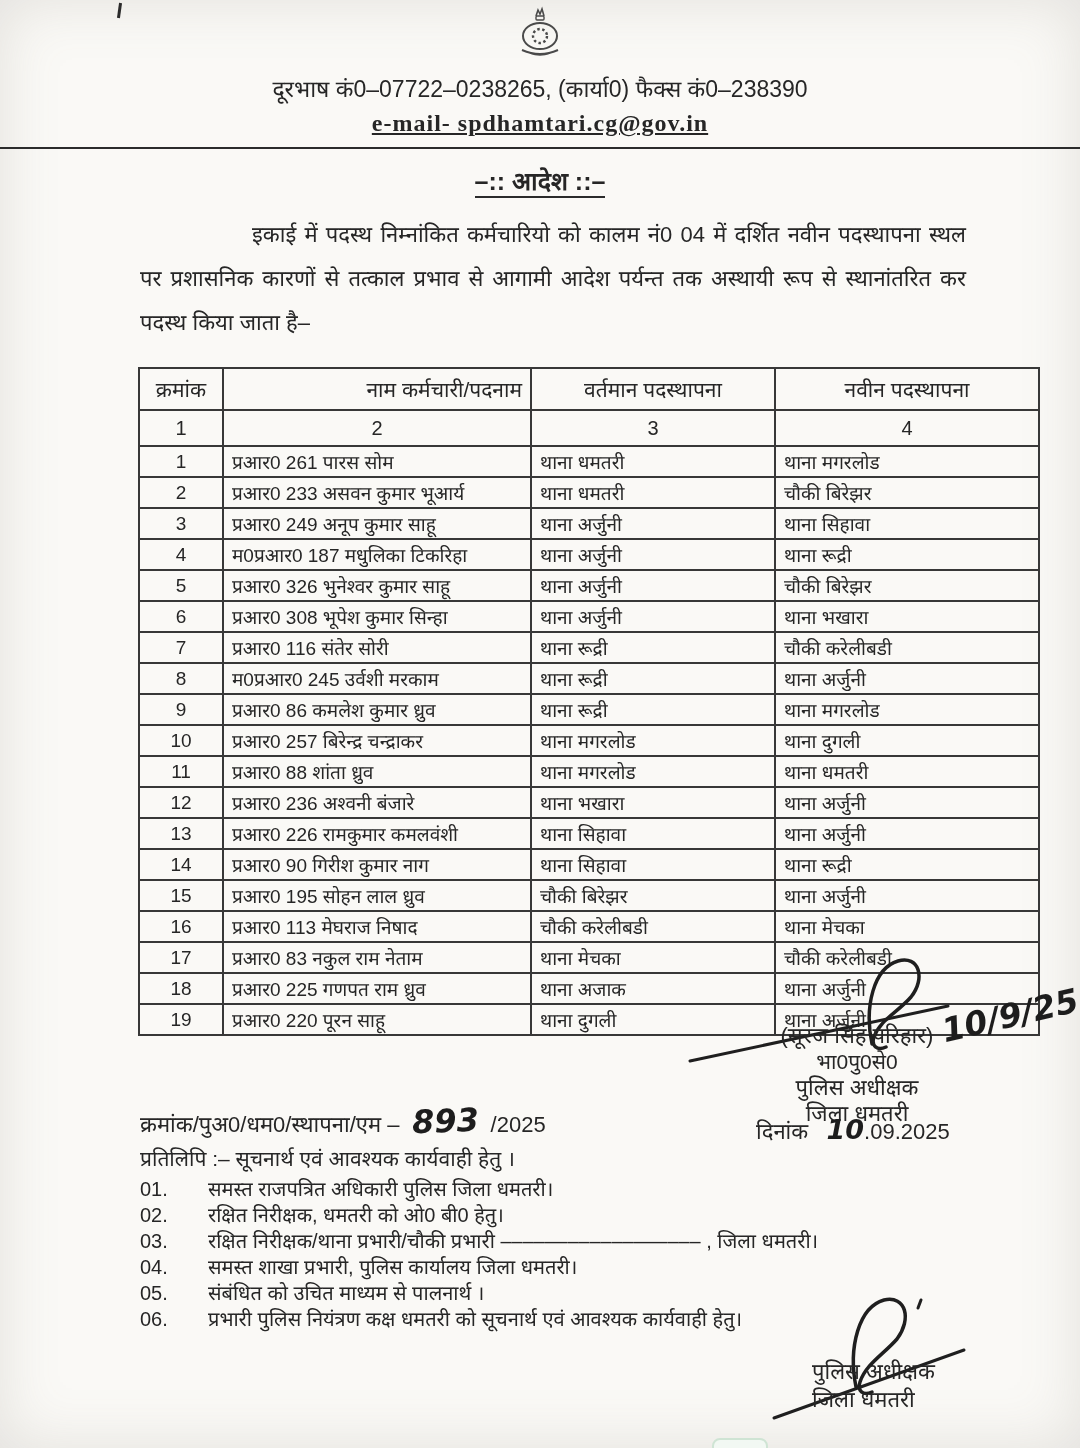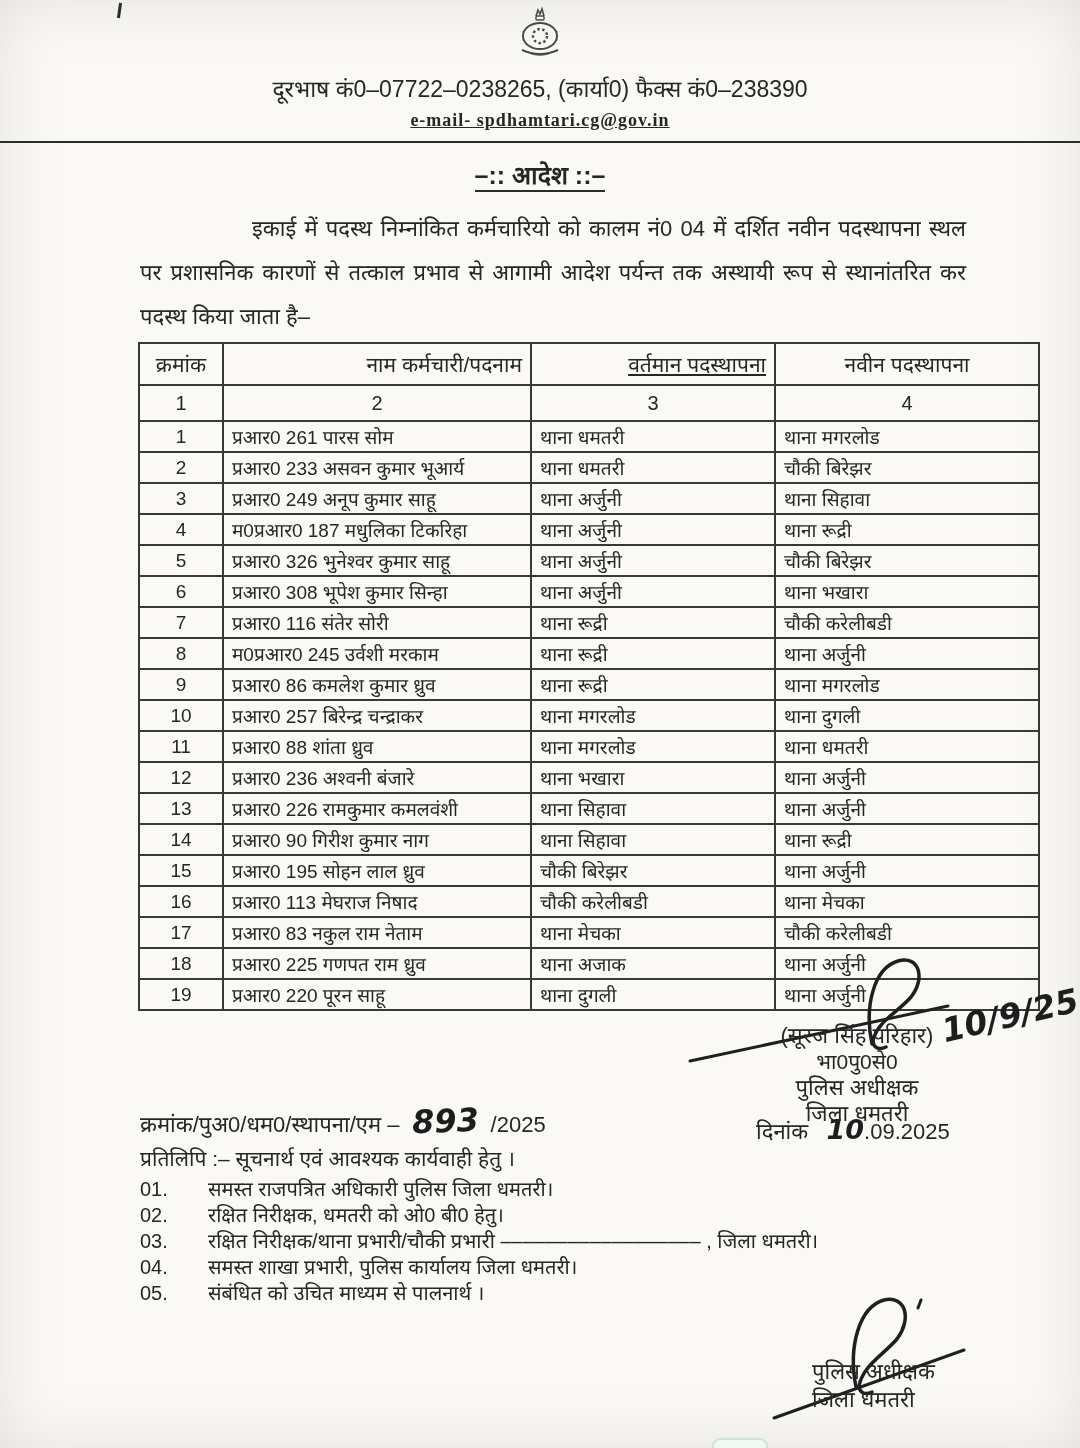--- a/index.html
+++ b/index.html
@@ -12,48 +12,48 @@
     font-family:"Liberation Sans","DejaVu Sans",sans-serif;
     color:#262626;
     overflow:hidden;
   }
   
   .letterhead{text-align:center;padding-top:6px;}
   .emblem{display:block;margin:0 auto;}
   .office-title{font-size:29px;letter-spacing:.5px;margin-top:2px;}
   .phone-line{font-size:23px;margin-top:6px;}
   .email-line{
-    font-size:18px;font-weight:bold;margin-top:6px;
+    font-size:24px;font-weight:bold;margin-top:6px;
     font-family:"Liberation Serif","DejaVu Serif",serif;
     text-decoration:underline;letter-spacing:1px;
   }
   .rule{border:none;border-top:2px solid #2b2b2b;margin:10px 0 0 0;}
   
   .order-heading{text-align:center;margin-top:14px;font-size:25px;font-weight:bold;}
   .order-heading span{border-bottom:2px solid #2b2b2b;padding-bottom:1px;}
   
   .intro{
     margin:16px 0 0 140px;width:826px;
     font-size:22px;line-height:2.0;text-align:justify;text-indent:112px;
   }
   
   table.transfer{
-    margin:3px 0 0 138px;width:828px;
+    margin:22px 0 0 138px;width:828px;
     border-collapse:collapse;table-layout:fixed;
     font-size:19px;
   }
   table.transfer th,table.transfer td{
     border:2px solid #383838;
     padding:1px 8px;vertical-align:middle;
     overflow:hidden;white-space:nowrap;
   }
   table.transfer th{font-weight:normal;font-size:21px;height:38px;}
   th.h-sn{width:66px;text-align:center;padding:1px 2px;}
   th.h-name{width:290px;text-align:right;}
-  th.h-cur{width:226px;text-align:right;text-decoration:underline;}
+  th.h-cur{width:226px;text-align:center;}
   th.h-new{width:246px;text-align:center;}
   tr.colnums td{text-align:center;height:32px;font-size:20px;}
   td.c-sn{text-align:center;height:27px;}
   td.c-name{text-align:left;}
   td.c-cur{text-align:left;}
   td.c-new{text-align:left;}
   
   .hand{
     font-family:"DejaVu Sans",sans-serif;
     font-style:italic;font-weight:600;color:#1d1d1d;
@@ -328,20 +328,24 @@
     <div class="dist-item">
       <span class="dist-no">04.</span>
       <span class="dist-text">समस्त शाखा प्रभारी, पुलिस कार्यालय जिला धमतरी।</span>
     </div>
 
     <div class="dist-item">
       <span class="dist-no">05.</span>
       <span class="dist-text">संबंधित को उचित माध्यम से पालनार्थ ।</span>
     </div>
 
+    <div class="dist-item">
+      <span class="dist-no">06.</span>
+      <span class="dist-text">प्रभारी पुलिस नियंत्रण कक्ष धमतरी को सूचनार्थ एवं आवश्यक कार्यवाही हेतु।</span>
+    </div>
   </div>
 
   <svg class="sig-svg-bottom" width="230" height="150" viewBox="0 0 230 150">
     <g fill="none" stroke="#1f1f1f" stroke-linecap="round">
       <path d="M 100 95 C 92 55, 103 15, 128 8 C 150 3, 156 27, 141 47 C 128 62, 110 72, 104 90 C 101 99, 107 104, 116 100" stroke-width="3.5"></path>
       <path d="M 18 126 L 208 58" stroke-width="3"></path>
       <path d="M 162 16 L 165 8" stroke-width="3"></path>
     </g>
   </svg>
 

